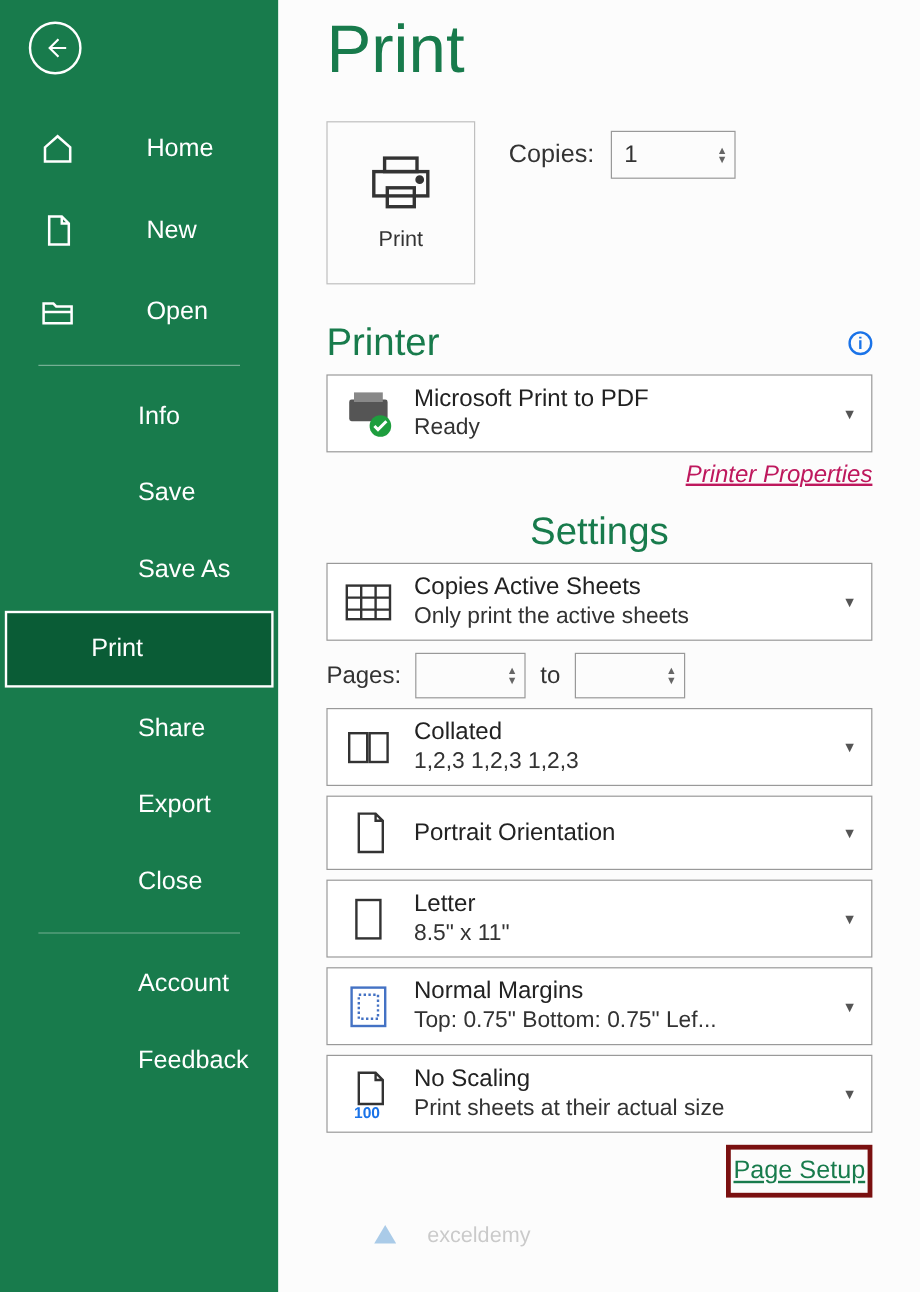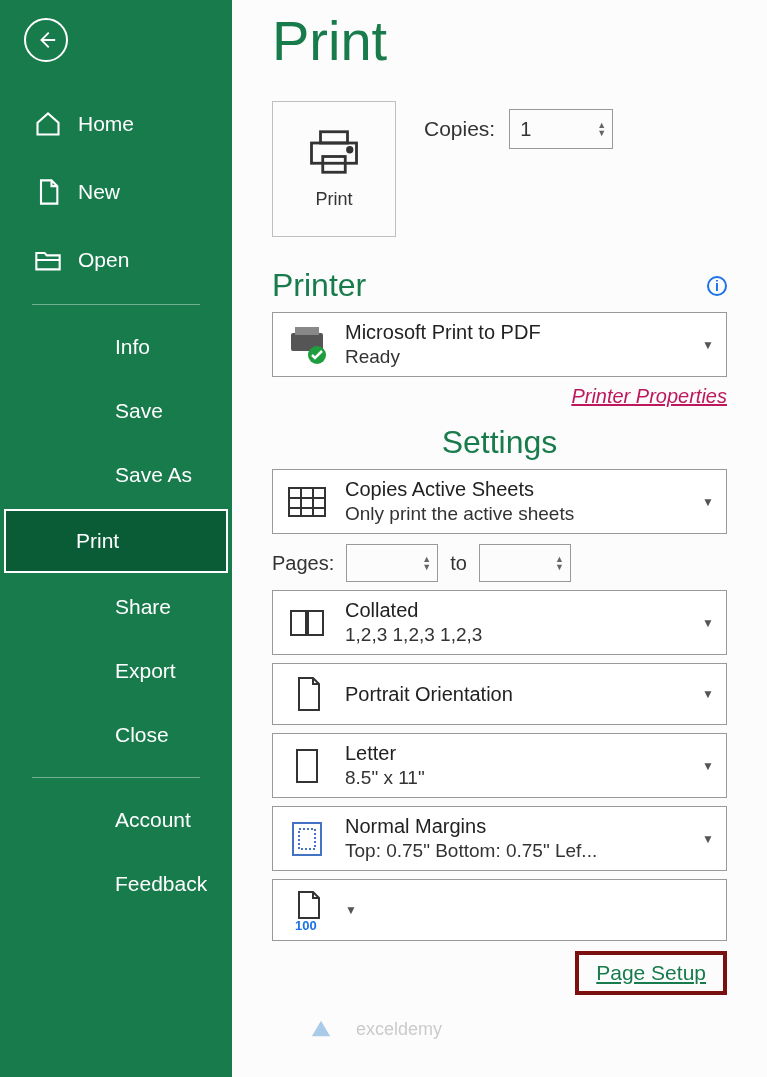--- a/index.html
+++ b/index.html
@@ -2,21 +2,21 @@
 <html><head>
 <meta charset="utf-8">
 <style>
 * { box-sizing: border-box; margin: 0; padding: 0; font-family: "Segoe UI", Arial, sans-serif; }
 body { width: 767px; height: 1077px; display: flex; background: #fff; overflow: hidden; }
 
 
 .sidebar { width: 232px; background: #187b4c; color: #fff; display: flex; flex-direction: column; padding-top: 10px; }
 .back-btn { width: 44px; height: 44px; border: 2px solid #fff; border-radius: 50%; margin: 8px 0 28px 24px; display: flex; align-items: center; justify-content: center; cursor: pointer; }
 .back-btn svg { width: 22px; height: 22px; }
-.nav-item { display: flex; align-items: center; padding: 20px 0 20px 34px; font-size: 21px; font-weight: 300; cursor: pointer; }
+.nav-item { display: flex; align-items: center; padding: 20px 0 20px 34px; font-size: 21px; font-weight: 300; cursor: pointer; gap: 44px; }
 .nav-item .icon { width: 28px; height: 28px; margin-right: 16px; display: flex; align-items: center; justify-content: center; }
 .nav-item.noicon { padding-left: 115px; }
 .nav-item.selected { background: #0a5c36; outline: 2px solid #fff; outline-offset: -2px; margin: 2px 4px; padding-left: 72px; }
 .divider { border-top: 1px solid rgba(255,255,255,.4); margin: 10px 32px; }
 
 
 .main { flex: 1; padding: 0 40px 0 40px; background: #fcfcfc; }
 h1.title { font-size: 56px; font-weight: 300; color: #187b4c; margin: 8px 0 28px 0; }
 .print-row { display: flex; align-items: flex-start; gap: 28px; }
 .print-button { width: 124px; height: 136px; border: 1px solid #bfbfbf; display: flex; flex-direction: column; align-items: center; justify-content: center; gap: 14px; cursor: pointer; }
@@ -35,21 +35,21 @@
 .dropdown .dd-text { flex: 1; display: flex; flex-direction: column; gap: 2px; font-size: 20px; color: #222; overflow: hidden; }
 .dropdown .dd-text .sub { font-size: 19px; color: #333; white-space: nowrap; overflow: hidden; text-overflow: ellipsis; }
 .dropdown .chev { color: #555; font-size: 12px; }
 
 .link-row { text-align: right; margin-top: 8px; }
 .link-row a { color: #be185d; font-size: 20px; text-decoration: underline; cursor: pointer; font-style: italic; }
 
 .pages-row { display: flex; align-items: center; gap: 12px; margin-top: 10px; font-size: 20px; color: #333; }
 .pages-row .spinner { width: 92px; height: 38px; }
 
-.highlight-box { border: 4px solid #7a1010; display: inline-block; padding: 6px 17px; margin-top: 10px; float: right; }
+.highlight-box { border: 4px solid #7a1010; display: inline-block; padding: 6px 2px; margin-top: 10px; float: right; }
 .highlight-box a { color: #187b4c; font-size: 21px; text-decoration: underline; cursor: pointer; }
 
 .watermark { position: absolute; left: 310px; top: 1018px; opacity: .5; font-size: 18px; color: #999; display: flex; align-items: center; gap: 24px; }
 .watermark svg { width: 22px; height: 22px; }
 </style>
 </head>
 <body>
 
 <div class="sidebar">
   <div class="back-btn">
@@ -242,20 +242,24 @@
     <span class="chev">▼</span>
   </div>
 
   <div class="dropdown">
     <div class="dd-icon">
         <svg viewBox="0 0 44 44">
           <path d="M14 4 H28 L34 10 V30 H14 Z M28 4 V10 H34" fill="none" stroke="#333" stroke-width="2"></path>
           <text x="10" y="42" font-size="13" fill="#1a73e8" font-weight="bold">100</text>
         </svg>
       </div>
+    <div class="dd-text">
+        <span>No Scaling</span>
+        <span class="sub">Print sheets at their actual size</span>
+      </div>
     <span class="chev">▼</span>
   </div>
 
   <div class="highlight-box">
     <a>Page Setup</a>
   </div>
 </div>
 
 <div class="watermark">
   <svg viewBox="0 0 24 24">

